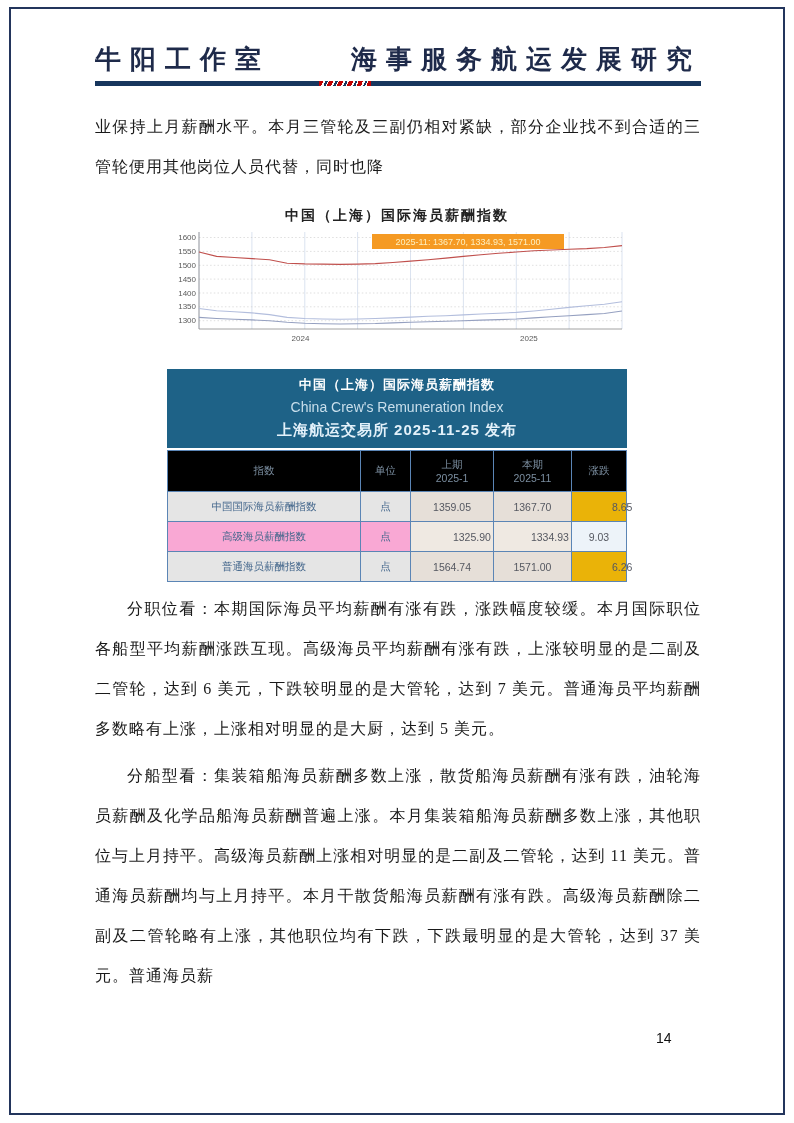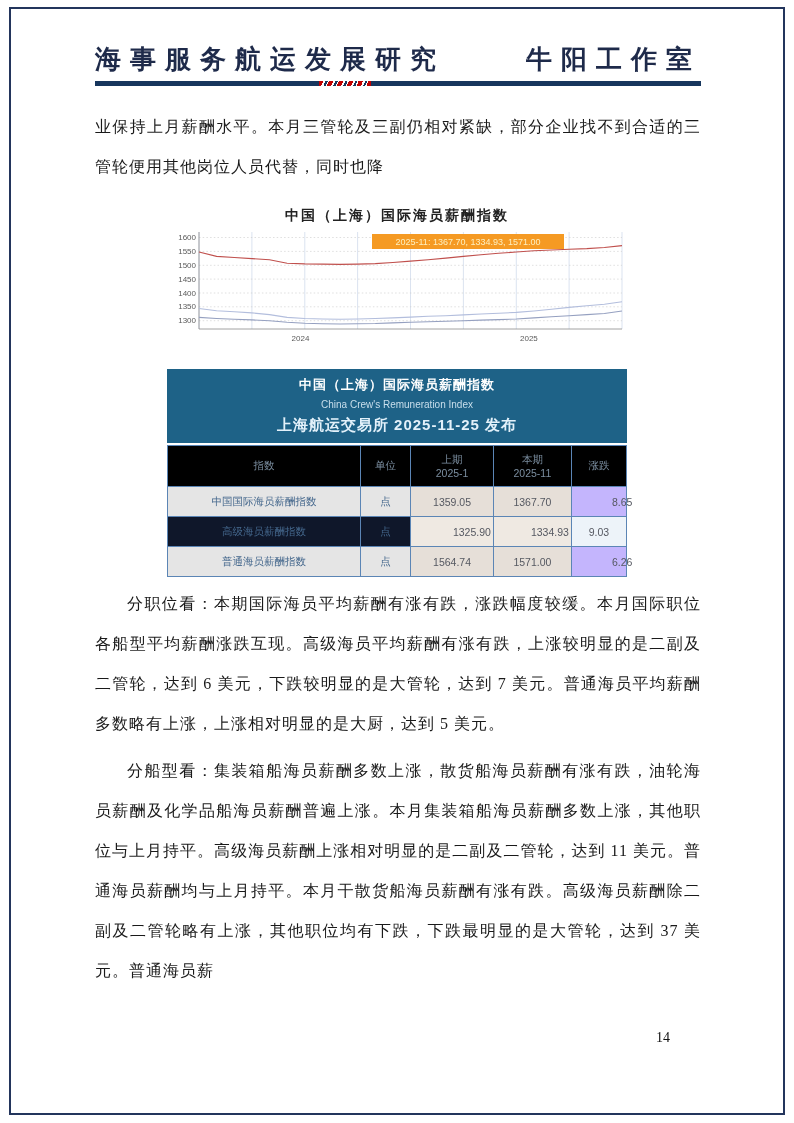--- a/index.html
+++ b/index.html
@@ -36,50 +36,50 @@
   .chart-title{
     text-align:center;font-size:14px;font-weight:bold;color:#222;
     letter-spacing:2px;margin-bottom:2px;
     font-family:"Liberation Serif","DejaVu Serif",serif;
   }
   .chart svg{display:block;}
   
   .tbl{width:460px;margin:17px 0 0 72px;font-family:"Liberation Sans","DejaVu Sans",sans-serif;}
   .tbl-head{background:#1e6287;color:#ffffff;text-align:center;padding:7px 4px 8px 4px;}
   .tbl-title{font-size:13px;font-weight:bold;letter-spacing:1px;}
-  .tbl-sub{font-size:10px;color:#c9dfec;margin-top:5px;}
+  .tbl-sub{font-size:14px;color:#c9dfec;margin-top:5px;}
   .tbl-pub{font-size:15px;color:#e3f1fa;margin-top:6px;font-weight:bold;letter-spacing:1px;}
   table.grid{width:100%;border-collapse:collapse;table-layout:fixed;margin-top:2px;}
   table.grid th,table.grid td{
     border:1px solid #5b85b5;text-align:center;vertical-align:middle;
     font-size:10.5px;padding:4px 2px;
   }
   table.grid th{background:#000000;color:#7b8ea0;font-weight:normal;height:32px;}
   table.grid td{height:21px;}
   tr.r-odd  td.c-lbl{background:#e5e5e5;color:#44678c;}
   tr.r-odd  td.c-num{background:#e6dfd8;color:#555861;}
-  tr.r-odd  td.c-chg{background:#c4b5fd;color:#555861;padding-left:40px;}
-  tr.r-even td.c-lbl{background:#0f172a;color:#44678c;}
+  tr.r-odd  td.c-chg{background:#eab308;color:#555861;padding-left:40px;}
+  tr.r-even td.c-lbl{background:#f9a8d4;color:#44678c;}
   tr.r-even td.c-num{background:#efe9e2;color:#555861;text-align:right;}
   tr.r-even td.c-chg{background:#edf3f9;color:#555861;}
   .pgnum{
     position:absolute;left:656px;top:1030px;font-size:14px;color:#111;
-    font-family:Liberation Serif, serif;
+    font-family:Liberation Sans, sans-serif;
   }
 </style>
 </head>
 <body>
 
 <div class="page-frame"></div>
 
 <div class="content">
 
   <div class="hdr">
+    <span class="hdr-title">牛阳工作室</span>
     <span class="hdr-title">海事服务航运发展研究</span>
-    <span class="hdr-title">牛阳工作室</span>
   </div>
   <div class="hdr-rule">
     <span class="deco"></span>
   </div>
 
   <p class="para p-top">业保持上月薪酬水平。本月三管轮及三副仍相对紧缺，部分企业找不到合适的三管轮便用其他岗位人员代替，同时也降</p>
 
   <div class="chart">
     <div class="chart-title">中国（上海）国际海员薪酬指数</div>
     <svg id="chart-svg" width="460" height="125" viewBox="0 0 460 125">

